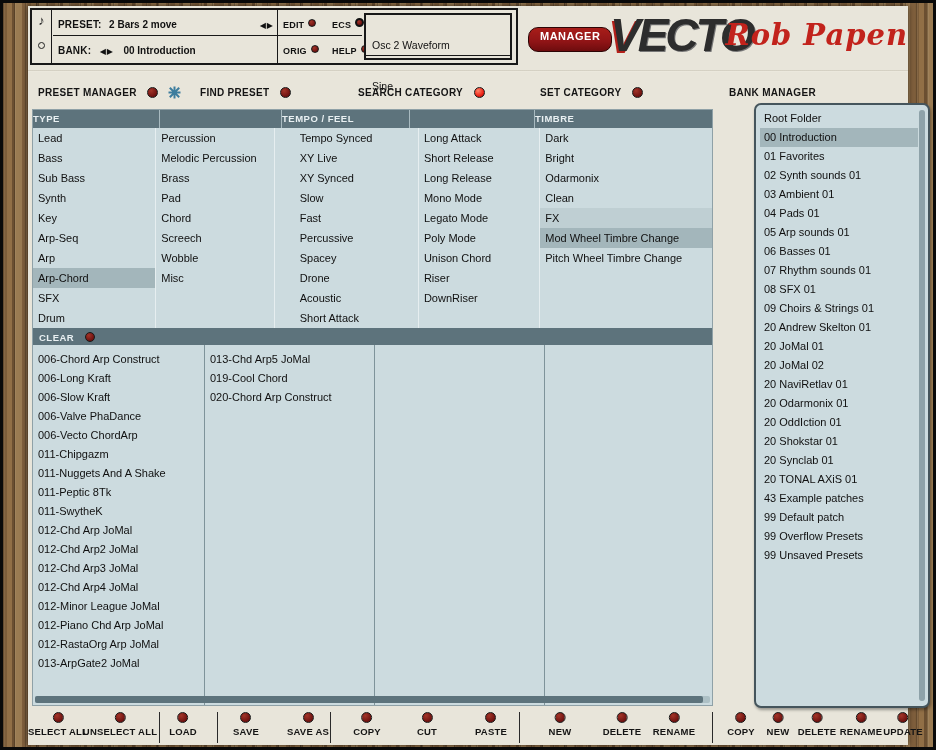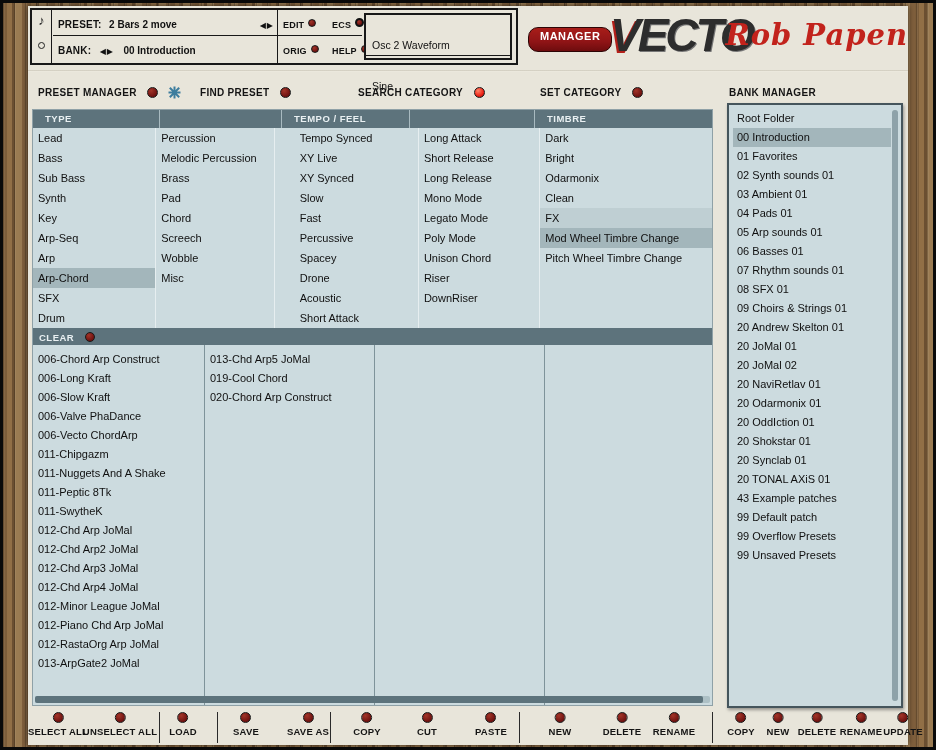--- a/index.html
+++ b/index.html
@@ -57,43 +57,43 @@
 
   
   .sec{position:absolute;top:79px;height:16px;line-height:14px;white-space:nowrap;}
   .sec-label{font-size:10px;font-weight:bold;color:#141414;letter-spacing:.3px;vertical-align:middle;}
   .sec .led{width:11px;height:11px;margin-left:6px;}
   .gear{vertical-align:middle;margin-left:5px;cursor:pointer;}
 
   
   .left-stack{position:absolute;left:5px;top:104px;width:679px;box-shadow:0 0 0 1px #8fa1a7;}
   .cat-head{display:flex;height:18px;background:var(--slate);}
-  .cat-h{height:18px;line-height:18px;padding-left:12px;font-size:9.5px;font-weight:bold;color:#e9f0f2;
+  .cat-h{height:18px;line-height:18px;padding-left:0;font-size:9.5px;font-weight:bold;color:#e9f0f2;
     letter-spacing:.5px;border-right:1px solid #a8bac0;overflow:hidden;white-space:nowrap;}
   .cat-h:last-child{border-right:none;}
   .cat-body{display:flex;height:200px;background:var(--table-bg);}
   .cat-col{border-right:1px solid #e6eef0;overflow:hidden;}
   .cat-col:last-child{border-right:none;}
   .cat-item{height:20px;line-height:20px;padding-left:5px;font-size:11px;color:#101010;white-space:nowrap;overflow:hidden;cursor:pointer;}
   .cat-item.selected{background:var(--sel);}
   .cat-item.selected-light{background:var(--sel-light);}
   .clear-bar{height:17px;line-height:17px;background:var(--slate);padding-left:6px;white-space:nowrap;}
   .clear-label{font-size:9.5px;font-weight:bold;color:#e9f0f2;letter-spacing:.5px;vertical-align:middle;}
   .clear-bar .led{width:10px;height:10px;margin-left:6px;margin-top:-2px;}
   .preset-list{position:relative;height:360px;background:var(--table-bg);}
   .pl-cols{display:flex;height:100%;}
   .pl-col{border-right:1px solid #7e939a;overflow:hidden;padding-top:5px;}
   .pl-col:last-child{border-right:none;}
   .pl-item{height:19px;line-height:19px;padding-left:5px;font-size:11px;color:#101010;white-space:nowrap;overflow:hidden;cursor:pointer;}
   .hscroll{position:absolute;left:2px;right:2px;bottom:2px;height:7px;background:#adc0c5;border-radius:2px;}
   .hthumb{position:absolute;left:0;top:0;bottom:0;width:99%;background:var(--slate);border-radius:2px;cursor:grab;}
 
   
-  .bank-panel{position:absolute;left:699px;top:97px;width:176px;height:605px;background:var(--table-bg);
-    border:2px solid #45555c;border-radius:0;box-shadow:1px 2px 3px rgba(0,0,0,.35);}
+  .bank-panel{position:absolute;left:726px;top:97px;width:176px;height:605px;background:var(--table-bg);
+    border:2px solid #45555c;border-radius:7px;box-shadow:1px 2px 3px rgba(0,0,0,.35);}
   .bank-items{position:absolute;left:4px;top:4px;right:10px;bottom:4px;overflow:hidden;}
   .bank-item{height:19px;line-height:19px;padding-left:4px;font-size:11px;color:#101010;white-space:nowrap;overflow:hidden;cursor:pointer;}
   .bank-item.selected{background:var(--sel);}
   .vscroll{position:absolute;right:3px;top:5px;bottom:5px;width:6px;background:#bfced2;border-radius:3px;}
   .vthumb{position:absolute;left:0;right:0;top:0;height:100%;background:#8ea2a9;border-radius:3px;cursor:grab;}
 
   
   .toolbar{position:absolute;left:0;top:706px;width:100%;height:33px;}
   .tb-btn{position:absolute;top:0;transform:translateX(-50%);display:flex;flex-direction:column;align-items:center;gap:3px;cursor:pointer;}
   .tb-btn .led{width:11px;height:11px;}

